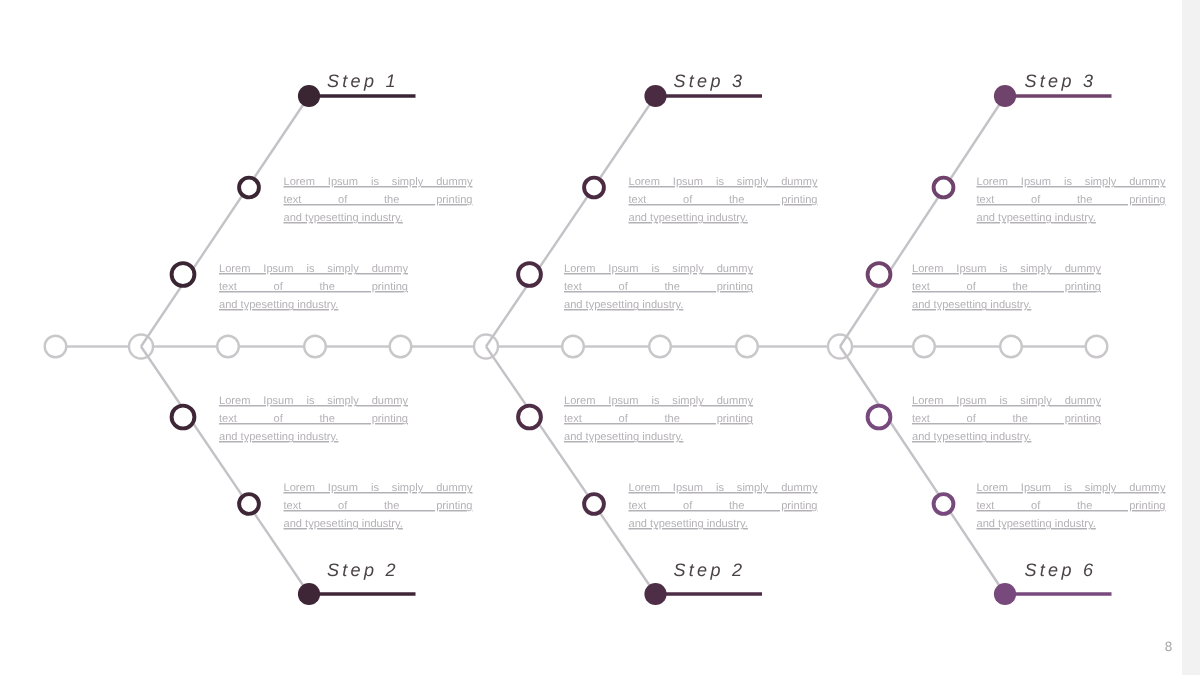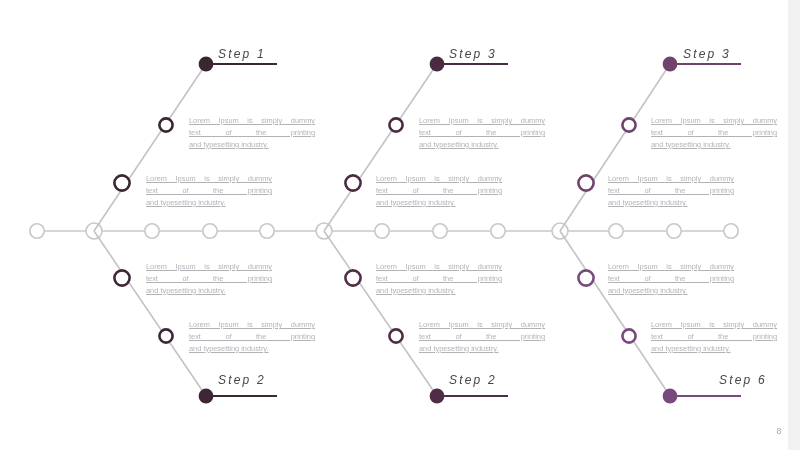--- a/index.html
+++ b/index.html
@@ -102,21 +102,21 @@
         <line x1="670" y1="396" x2="741" y2="396" stroke="#77497c" stroke-width="2.2"></line>
         <circle cx="670" cy="396" r="7.4" fill="#77497c"></circle>
       </g>
   </svg>
   <div id="labels-layer">
       <div class="step-label" style="left: 218px; top: 47px;">Step 1</div>
       <div class="step-label" style="left: 218px; top: 373px;">Step 2</div>
       <div class="step-label" style="left: 449px; top: 47px;">Step 3</div>
       <div class="step-label" style="left: 449px; top: 373px;">Step 2</div>
       <div class="step-label" style="left: 683px; top: 47px;">Step 3</div>
-      <div class="step-label" style="left: 719px; top: 373px;">Step 6</div>
+      <div class="step-label" style="left: 683px; top: 373px;">Step 6</div>
     </div>
   <div id="notes-layer">
       <div class="note" style="left: 189px; top: 115px;">
         <span style="text-align-last: justify;">Lorem Ipsum is simply dummy</span>
         <span style="text-align-last: justify;">text of the printing</span>
         <span>and typesetting industry.</span>
       </div>
       <div class="note" style="left: 146px; top: 173px;">
         <span style="text-align-last: justify;">Lorem Ipsum is simply dummy</span>
         <span style="text-align-last: justify;">text of the printing</span>

